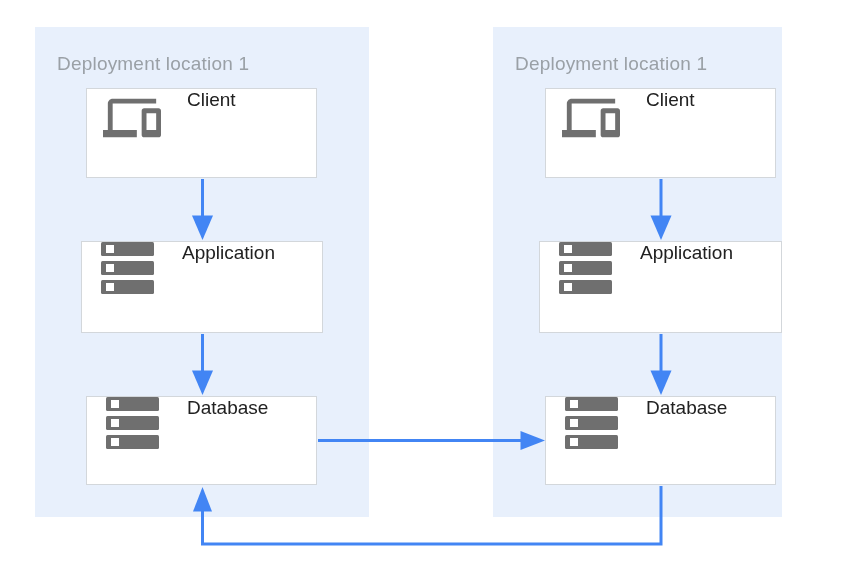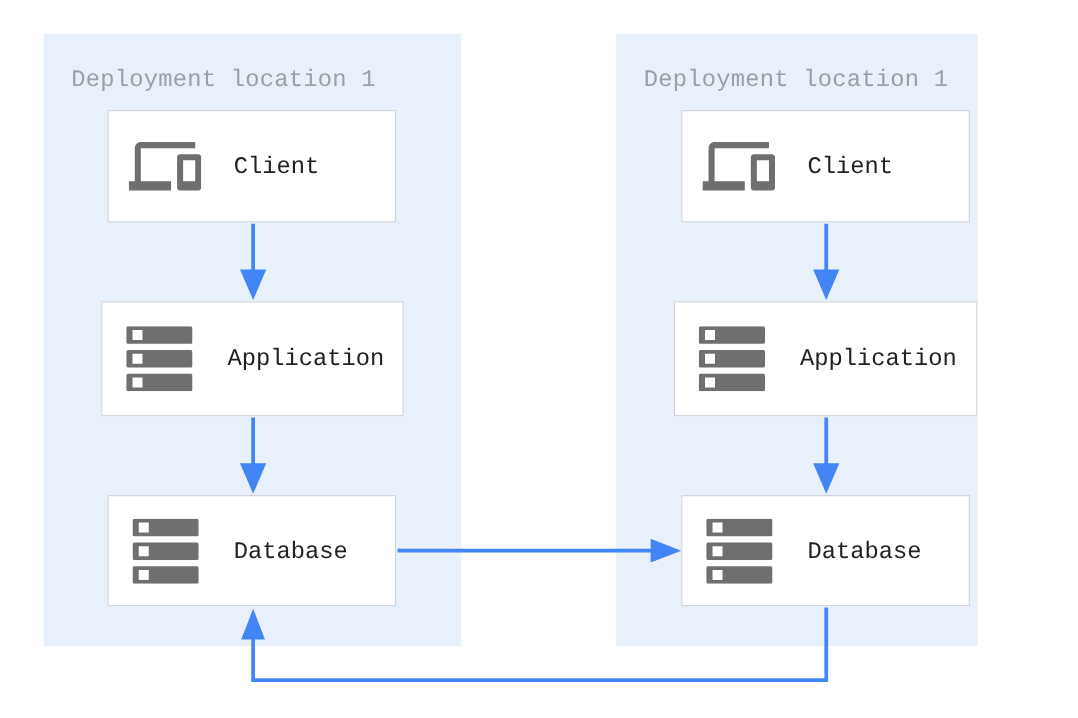--- a/index.html
+++ b/index.html
@@ -9,34 +9,34 @@
     --box-border: #d3d7db;
     --icon-gray: #6f6f6f;
     --label-color: #212121;
     --title-color: #9aa0a6;
     --arrow-blue: #4285f4;
   }
   html, body { margin:0; padding:0; background:var(--page-bg); }
   .stage {
     position:relative; width:782px; height:574px;
     background:var(--page-bg);
-    font-family:Liberation Mono, monospace;
+    font-family:Liberation Sans, sans-serif;
     overflow:hidden;
   }
   .panel { position:absolute; top:27px; height:490px; background:var(--panel-bg); }
   .panel-1 { left:35px;  width:334px; }
   .panel-2 { left:493px; width:337px; }
   .panel-title {
     position:absolute; left:22px; top:26px; margin:0;
     font-size:19px; font-weight:400; letter-spacing:.2px;
     color:var(--title-color); white-space:nowrap;
   }
   .node {
     position:absolute; box-sizing:border-box;
-    display:flex; align-items:center; gap:26px; padding-left:16px;
+    display:flex; align-items:flex-start; gap:26px; padding-left:16px;
     background:var(--box-bg); border:1px solid var(--box-border);
   }
   .pos-c1 { left:86px;  top:88px;  width:231px; height:90px; }
   .pos-a1 { left:81px;  top:241px; width:242px; height:92px; }
   .pos-d1 { left:86px;  top:396px; width:231px; height:89px; }
   .pos-c2 { left:545px; top:88px;  width:231px; height:90px; }
   .pos-a2 { left:539px; top:241px; width:243px; height:92px; }
   .pos-d2 { left:545px; top:396px; width:231px; height:89px; }
   .icon-wrap { width:58px; display:flex; justify-content:center; align-items:center; flex:0 0 auto; }
   .icon-wrap svg { display:block; }

